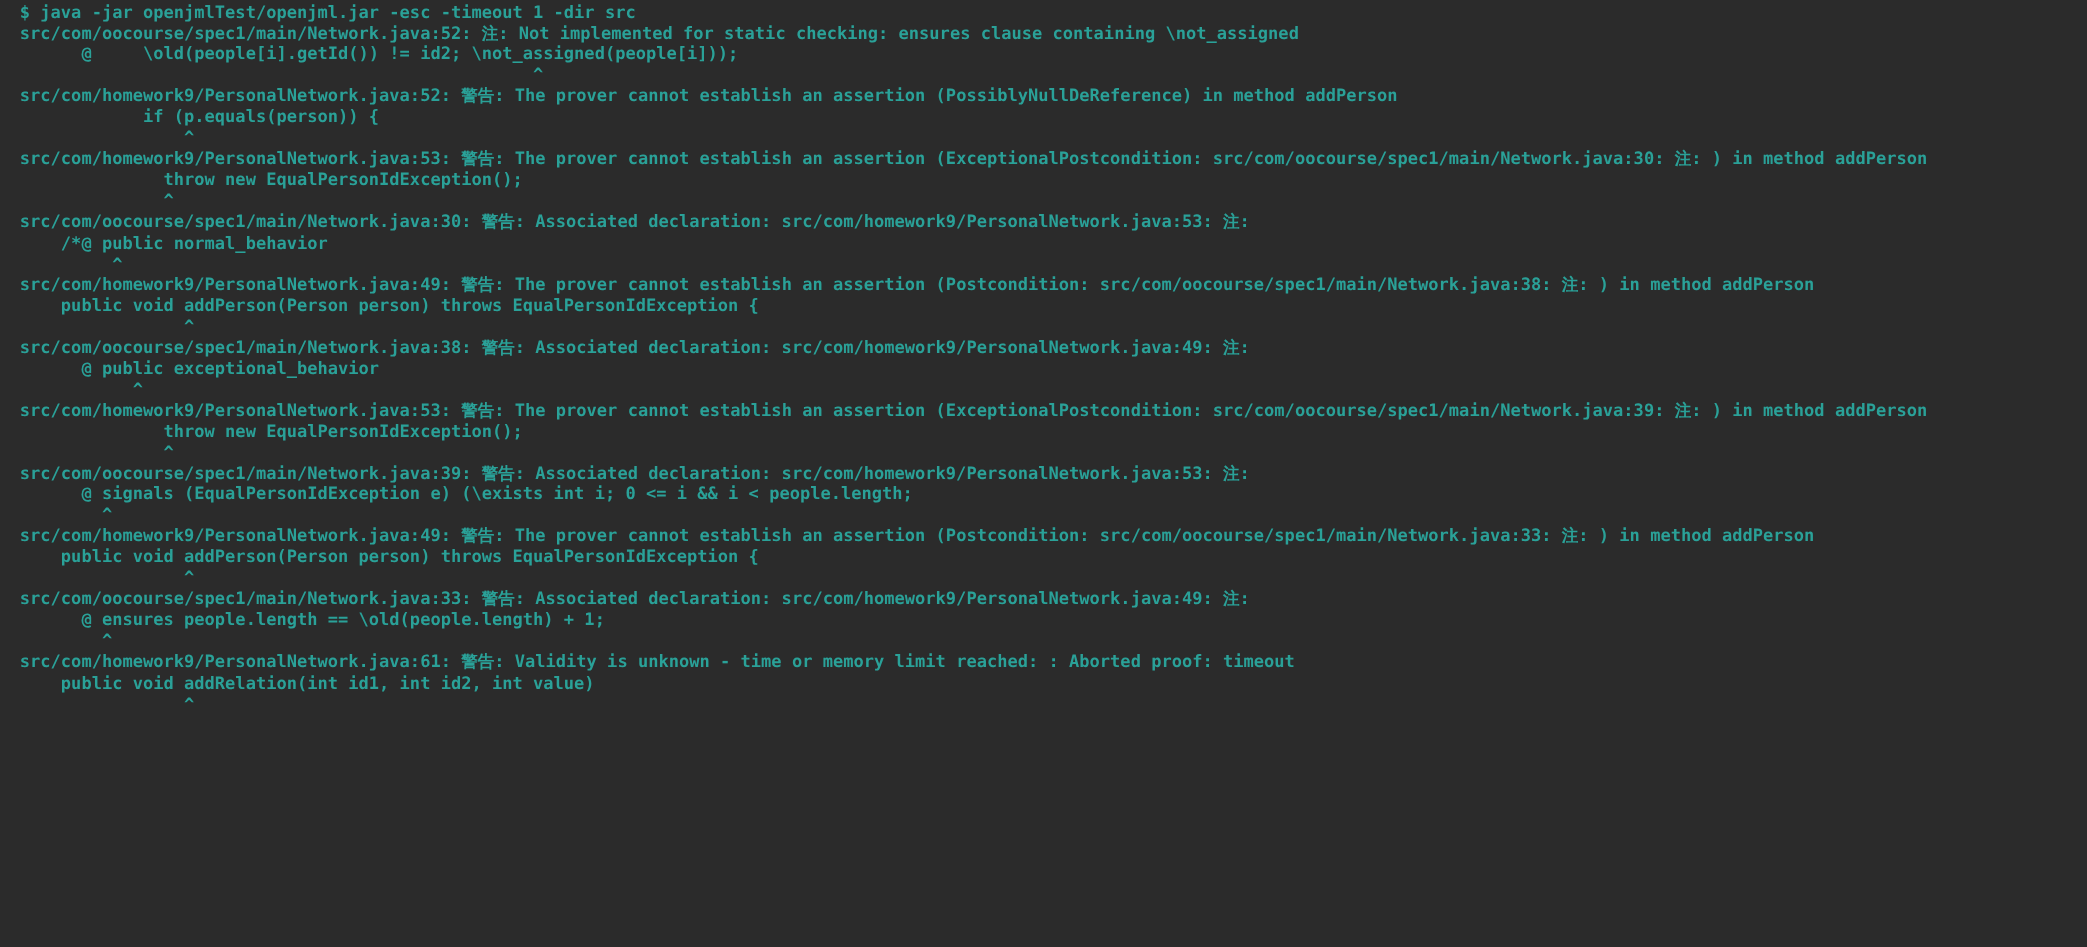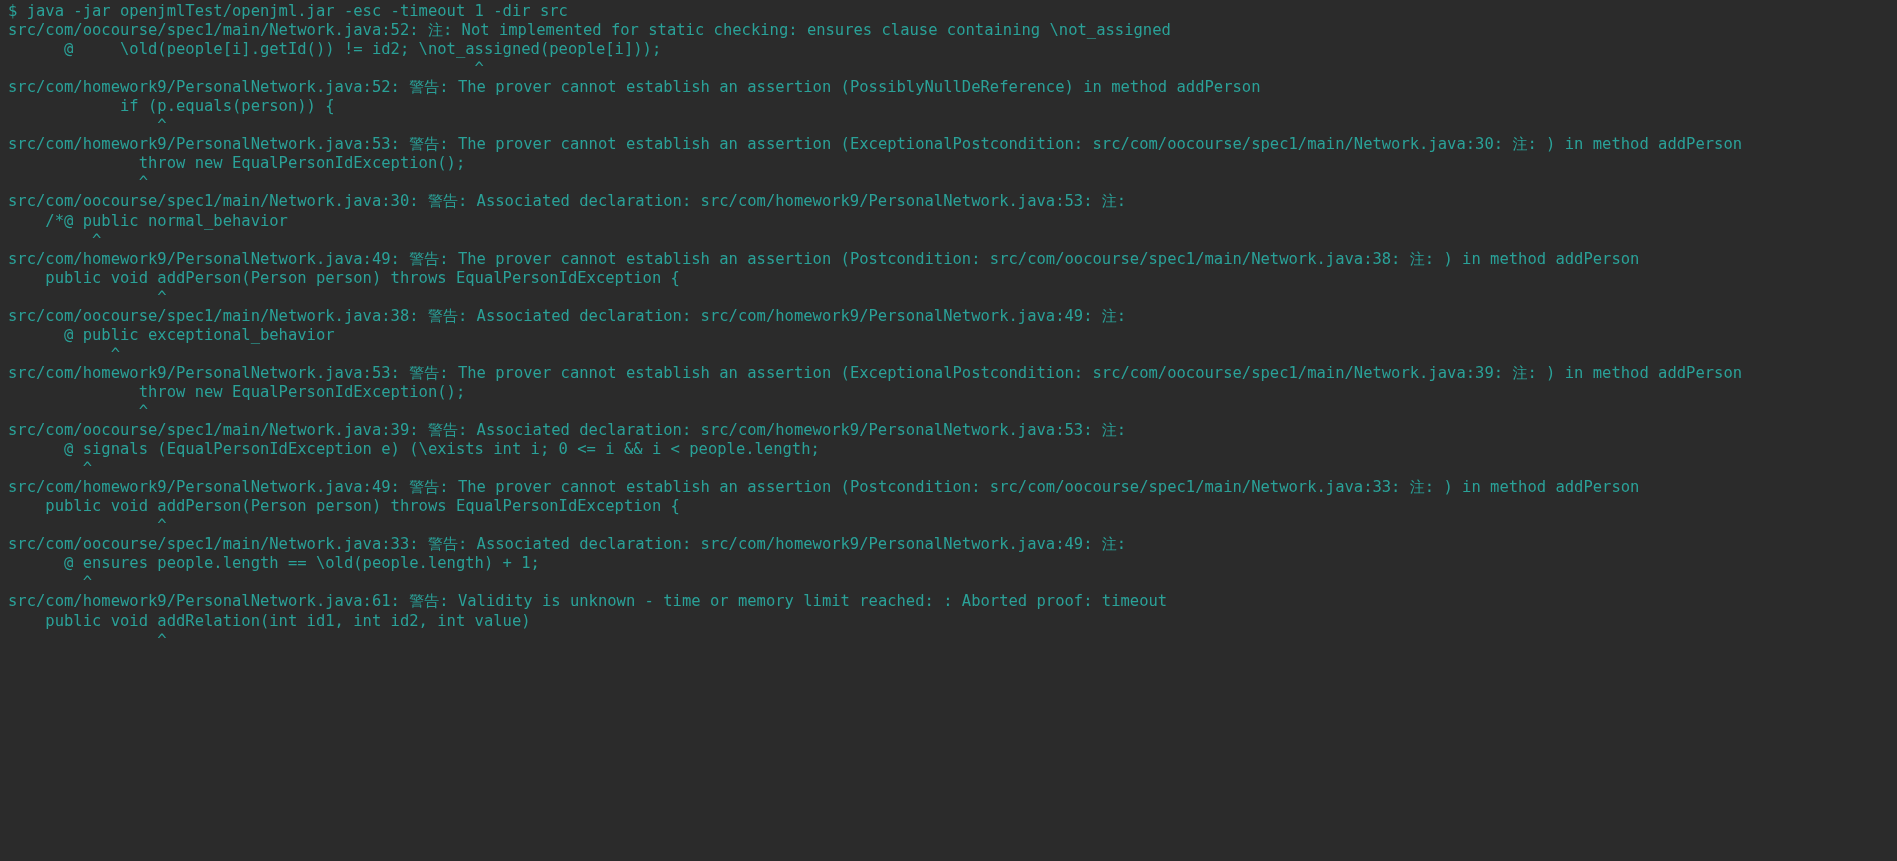--- a/index.html
+++ b/index.html
@@ -24,21 +24,22 @@
     line-height: 19.05px;
     padding: 2px 0 0 0;
     box-sizing: border-box;
     white-space: pre;
     overflow: hidden;
     letter-spacing: 0px;
   }
   .line {
     white-space: pre;
     min-height: 19.05px;
-    padding-left: 8px;
+    padding-left: 18px;
+    font-weight: bold;
   }
   .cjk {
     font-family: "DejaVu Sans", "Liberation Sans", sans-serif;
     font-size: 15px;
   }
 </style>
 </head>
 <body>
 
 <div id="terminal"><div class="line">$ java -jar openjmlTest/openjml.jar -esc -timeout 1 -dir src</div><div class="line">src/com/oocourse/spec1/main/Network.java:52: <span class="cjk">注</span>: Not implemented for static checking: ensures clause containing \not_assigned</div><div class="line">      @     \old(people[i].getId()) != id2; \not_assigned(people[i]));</div><div class="line">                                                  ^</div><div class="line">src/com/homework9/PersonalNetwork.java:52: <span class="cjk">警告</span>: The prover cannot establish an assertion (PossiblyNullDeReference) in method addPerson</div><div class="line">            if (p.equals(person)) {</div><div class="line">                ^</div><div class="line">src/com/homework9/PersonalNetwork.java:53: <span class="cjk">警告</span>: The prover cannot establish an assertion (ExceptionalPostcondition: src/com/oocourse/spec1/main/Network.java:30: <span class="cjk">注</span>: ) in method addPerson</div><div class="line">              throw new EqualPersonIdException();</div><div class="line">              ^</div><div class="line">src/com/oocourse/spec1/main/Network.java:30: <span class="cjk">警告</span>: Associated declaration: src/com/homework9/PersonalNetwork.java:53: <span class="cjk">注</span>: </div><div class="line">    /*@ public normal_behavior</div><div class="line">         ^</div><div class="line">src/com/homework9/PersonalNetwork.java:49: <span class="cjk">警告</span>: The prover cannot establish an assertion (Postcondition: src/com/oocourse/spec1/main/Network.java:38: <span class="cjk">注</span>: ) in method addPerson</div><div class="line">    public void addPerson(Person person) throws EqualPersonIdException {</div><div class="line">                ^</div><div class="line">src/com/oocourse/spec1/main/Network.java:38: <span class="cjk">警告</span>: Associated declaration: src/com/homework9/PersonalNetwork.java:49: <span class="cjk">注</span>: </div><div class="line">      @ public exceptional_behavior</div><div class="line">           ^</div><div class="line">src/com/homework9/PersonalNetwork.java:53: <span class="cjk">警告</span>: The prover cannot establish an assertion (ExceptionalPostcondition: src/com/oocourse/spec1/main/Network.java:39: <span class="cjk">注</span>: ) in method addPerson</div><div class="line">              throw new EqualPersonIdException();</div><div class="line">              ^</div><div class="line">src/com/oocourse/spec1/main/Network.java:39: <span class="cjk">警告</span>: Associated declaration: src/com/homework9/PersonalNetwork.java:53: <span class="cjk">注</span>: </div><div class="line">      @ signals (EqualPersonIdException e) (\exists int i; 0 &lt;= i &amp;&amp; i &lt; people.length;</div><div class="line">        ^</div><div class="line">src/com/homework9/PersonalNetwork.java:49: <span class="cjk">警告</span>: The prover cannot establish an assertion (Postcondition: src/com/oocourse/spec1/main/Network.java:33: <span class="cjk">注</span>: ) in method addPerson</div><div class="line">    public void addPerson(Person person) throws EqualPersonIdException {</div><div class="line">                ^</div><div class="line">src/com/oocourse/spec1/main/Network.java:33: <span class="cjk">警告</span>: Associated declaration: src/com/homework9/PersonalNetwork.java:49: <span class="cjk">注</span>: </div><div class="line">      @ ensures people.length == \old(people.length) + 1;</div><div class="line">        ^</div><div class="line">src/com/homework9/PersonalNetwork.java:61: <span class="cjk">警告</span>: Validity is unknown - time or memory limit reached: : Aborted proof: timeout</div><div class="line">    public void addRelation(int id1, int id2, int value)</div><div class="line">                ^</div></div>

